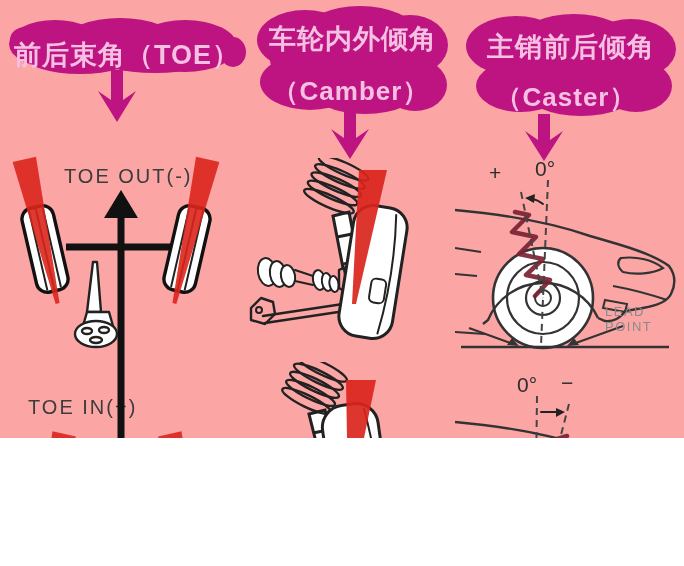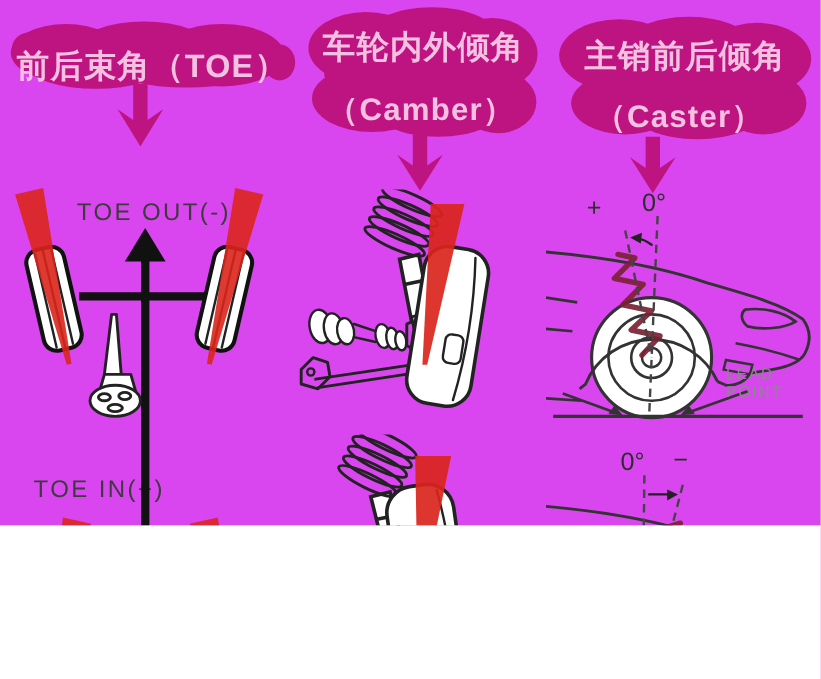--- a/index.html
+++ b/index.html
@@ -1,17 +1,17 @@
 <!DOCTYPE html>
 <html><head>
 <meta charset="utf-8">
 <style>
   html,body{margin:0;padding:0;background:#ffffff;}
   #canvas{
-    position:relative;width:684px;height:438px;background:#d946ef;
+    position:relative;width:684px;height:438px;background:#fca5a5;
     font-family:"Liberation Sans","DejaVu Sans",sans-serif;overflow:hidden;
   }
   .abs{position:absolute;}
   .blob-text{fill:#f5c0e2;font-weight:bold;}
   .cjk-lg{font-size:27px;letter-spacing:1px;}
   .en-lg{font-size:26px;letter-spacing:1px;}
   .diagram-label{fill:#3c3c3c;font-size:20px;letter-spacing:2px;}
   .angle-label{fill:#2e2e2e;font-size:21px;}
   .lead-label{fill:#8a8a8a;font-size:13px;letter-spacing:1.5px;}
   .ink{stroke:#222;fill:none;stroke-width:2.4;stroke-linecap:round;stroke-linejoin:round;}

